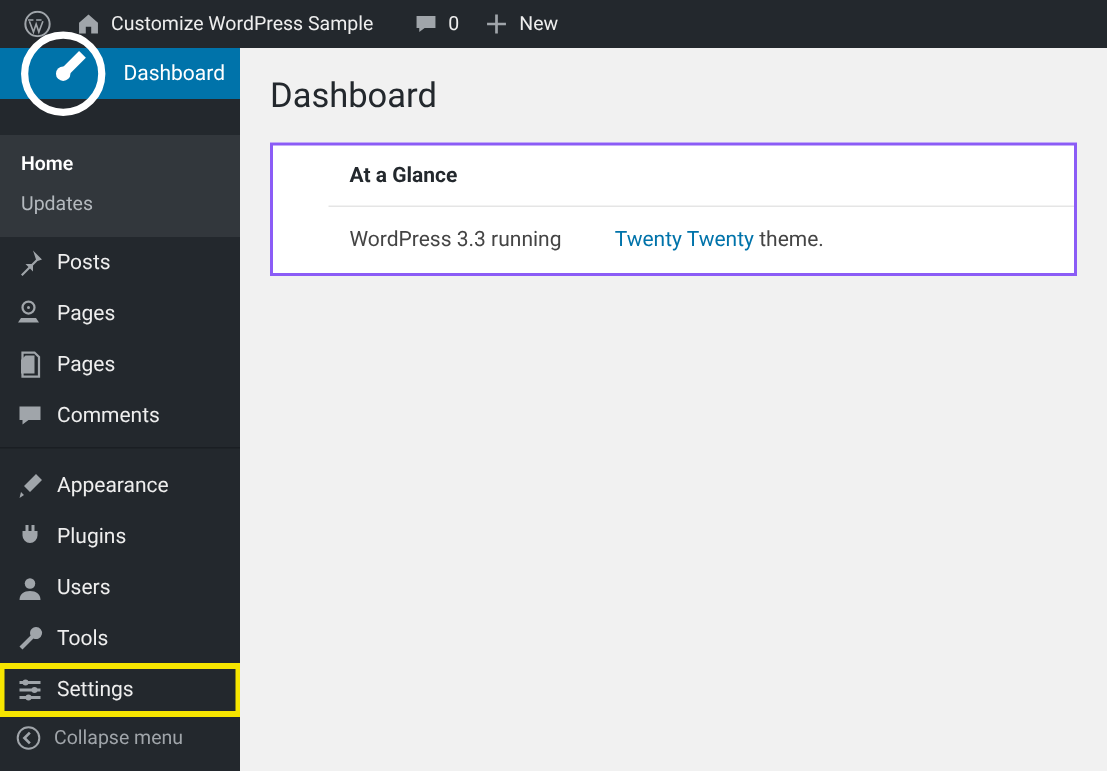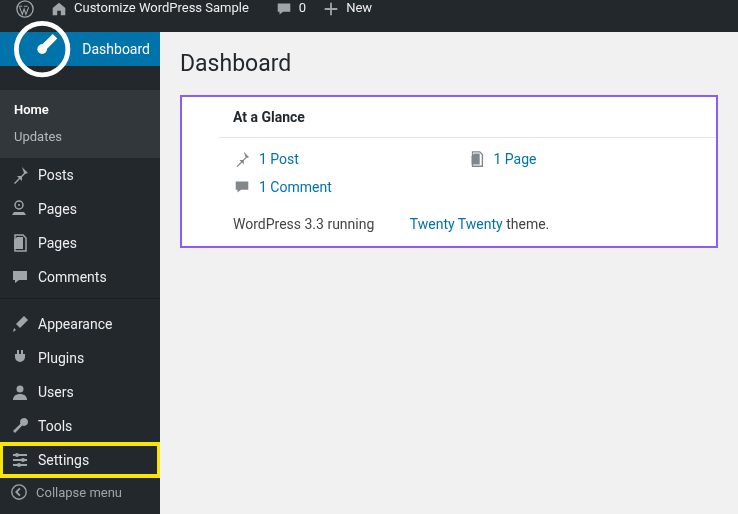--- a/index.html
+++ b/index.html
@@ -17,21 +17,21 @@
   .adminbar {
     height: 32px;
     background: #23282d;
     display: flex;
     align-items: center;
     padding: 0 8px;
     color: #ccc;
   }
   .adminbar-item {
     display: flex;
-    align-items: flex-start;
+    align-items: center;
     gap: 6px;
     padding: 0 8px;
     height: 32px;
     font-size: 13px;
     cursor: pointer;
   }
   .adminbar-icon { width: 18px; height: 18px; fill: #a0a5aa; }
   .adminbar-item span { color: #eee; }
   .adminbar-sep { width: 10px; }
 
@@ -272,42 +272,17 @@
       </svg>
     <span>Collapse menu</span>
   </div>
 </div>
 
 <div class="main">
   <h1 class="page-title">Dashboard</h1>
 
   <div class="postbox">
     <div class="postbox-header">At a Glance</div>
-    <div class="glance-grid">
-      <div class="glance-col">
-        <div class="glance-cell">
-          <svg class="icon" viewBox="0 0 20 20">
-              <path d="M12 2l6 6-3 1-3 3v4l-2-2-5 5-1-1 5-5-2-2h4l3-3z"></path>
-            </svg>
-          <span>1 Post</span>
-        </div>
-        <div class="glance-cell">
-          <svg class="icon" viewBox="0 0 20 20">
-              <path d="M3 4h14v9H9l-4 3v-3H3z"></path>
-            </svg>
-          <span>1 Comment</span>
-        </div>
-      </div>
-      <div class="glance-col">
-        <div class="glance-cell">
-          <svg class="icon" viewBox="0 0 20 20">
-              <path d="M5 2h8l3 3v13H5z" fill="none" stroke="#82878c" stroke-width="1.5"></path>
-              <path d="M7 4h6v12H4V7z"></path>
-            </svg>
-          <span>1 Page</span>
-        </div>
-      </div>
-    </div>
     <div class="theme-line">
       <span>WordPress 3.3 running </span><span class="theme-link">Twenty Twenty</span><span> theme.</span>
     </div>
   </div>
 </div>
 
 </body></html>

